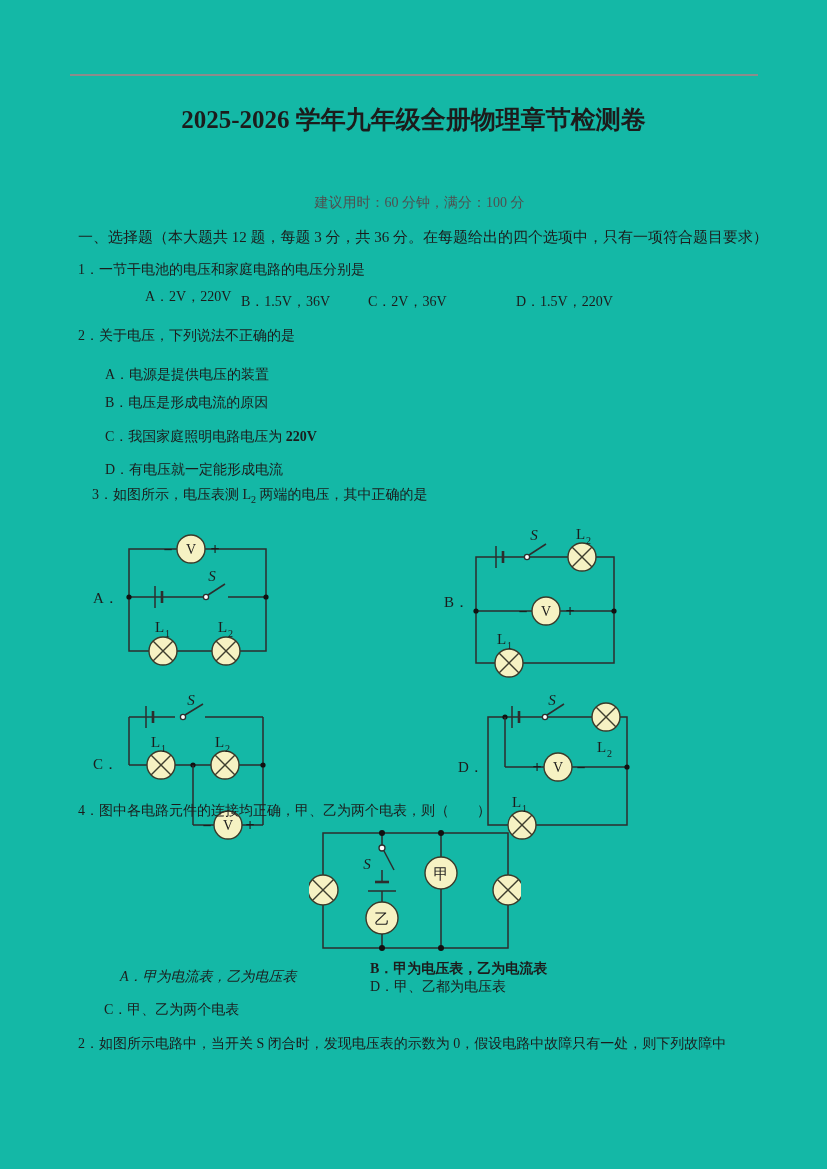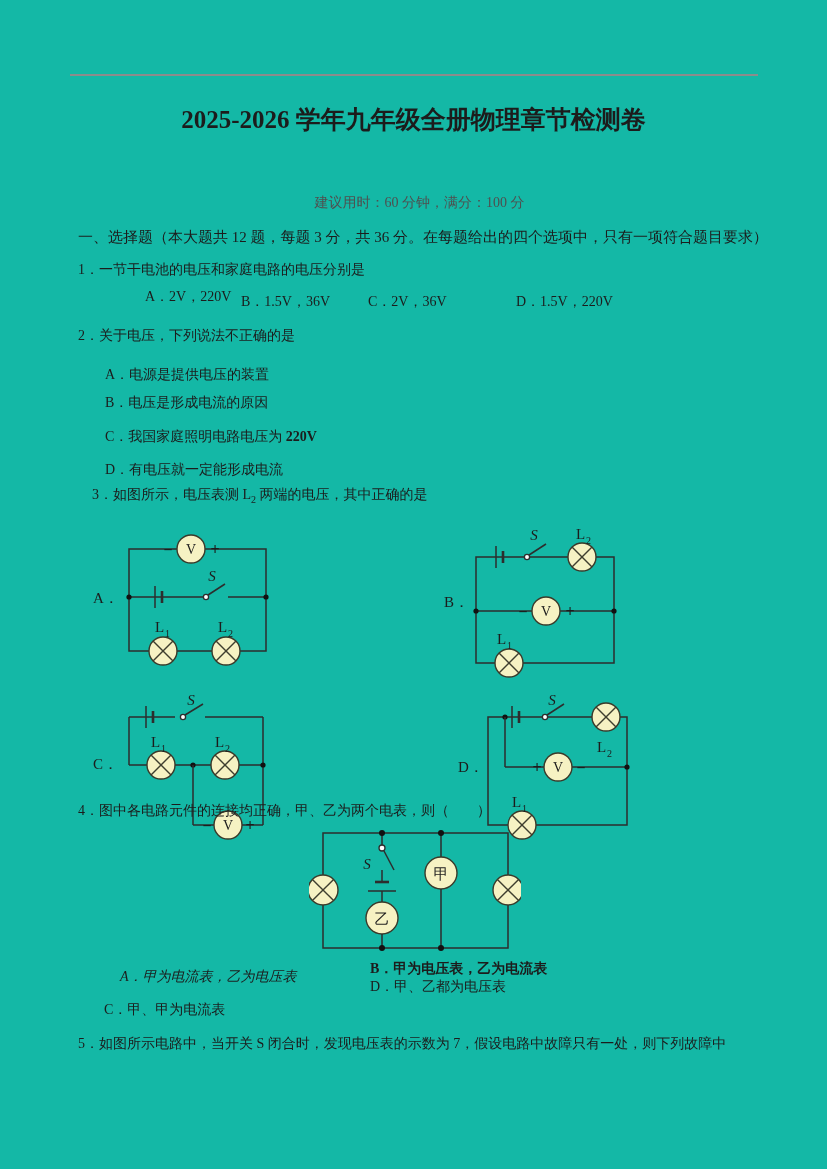--- a/index.html
+++ b/index.html
@@ -200,18 +200,18 @@
     <circle class="comp" cx="14" cy="65" r="15"></circle>
     <line class="cross" x1="3.4" y1="54.4" x2="24.6" y2="75.6"></line>
       <line class="cross" x1="24.6" y1="54.4" x2="3.4" y2="75.6"></line>
     <circle class="comp" cx="199" cy="65" r="15"></circle>
     <line class="cross" x1="188.4" y1="54.4" x2="209.6" y2="75.6"></line>
       <line class="cross" x1="209.6" y1="54.4" x2="188.4" y2="75.6"></line>
   </svg>
 
   <div class="abs t14" style="left:120px; top:968px;font-style:italic;">A．甲为电流表，乙为电压表</div>
   <div class="abs t14" style="left:370px; top:960px;font-weight:bold;">B．甲为电压表，乙为电流表</div>
-  <div class="abs t14" style="left:104px; top:1001px;">C．甲、甲为电流表</div>
+  <div class="abs t14" style="left:104px; top:1001px;">C．甲、乙为两个电表</div>
   <div class="abs t14" style="left:370px; top:978px;">D．甲、乙都为电压表</div>
 
-  <div class="abs t14" style="left:78px; top:1035px;">5．如图所示电路中，当开关 S 闭合时，发现电压表的示数为 7，假设电路中故障只有一处，则下列故障中</div>
+  <div class="abs t14" style="left:78px; top:1035px;">2．如图所示电路中，当开关 S 闭合时，发现电压表的示数为 0，假设电路中故障只有一处，则下列故障中</div>
 
 </div>
 
 </body></html>

